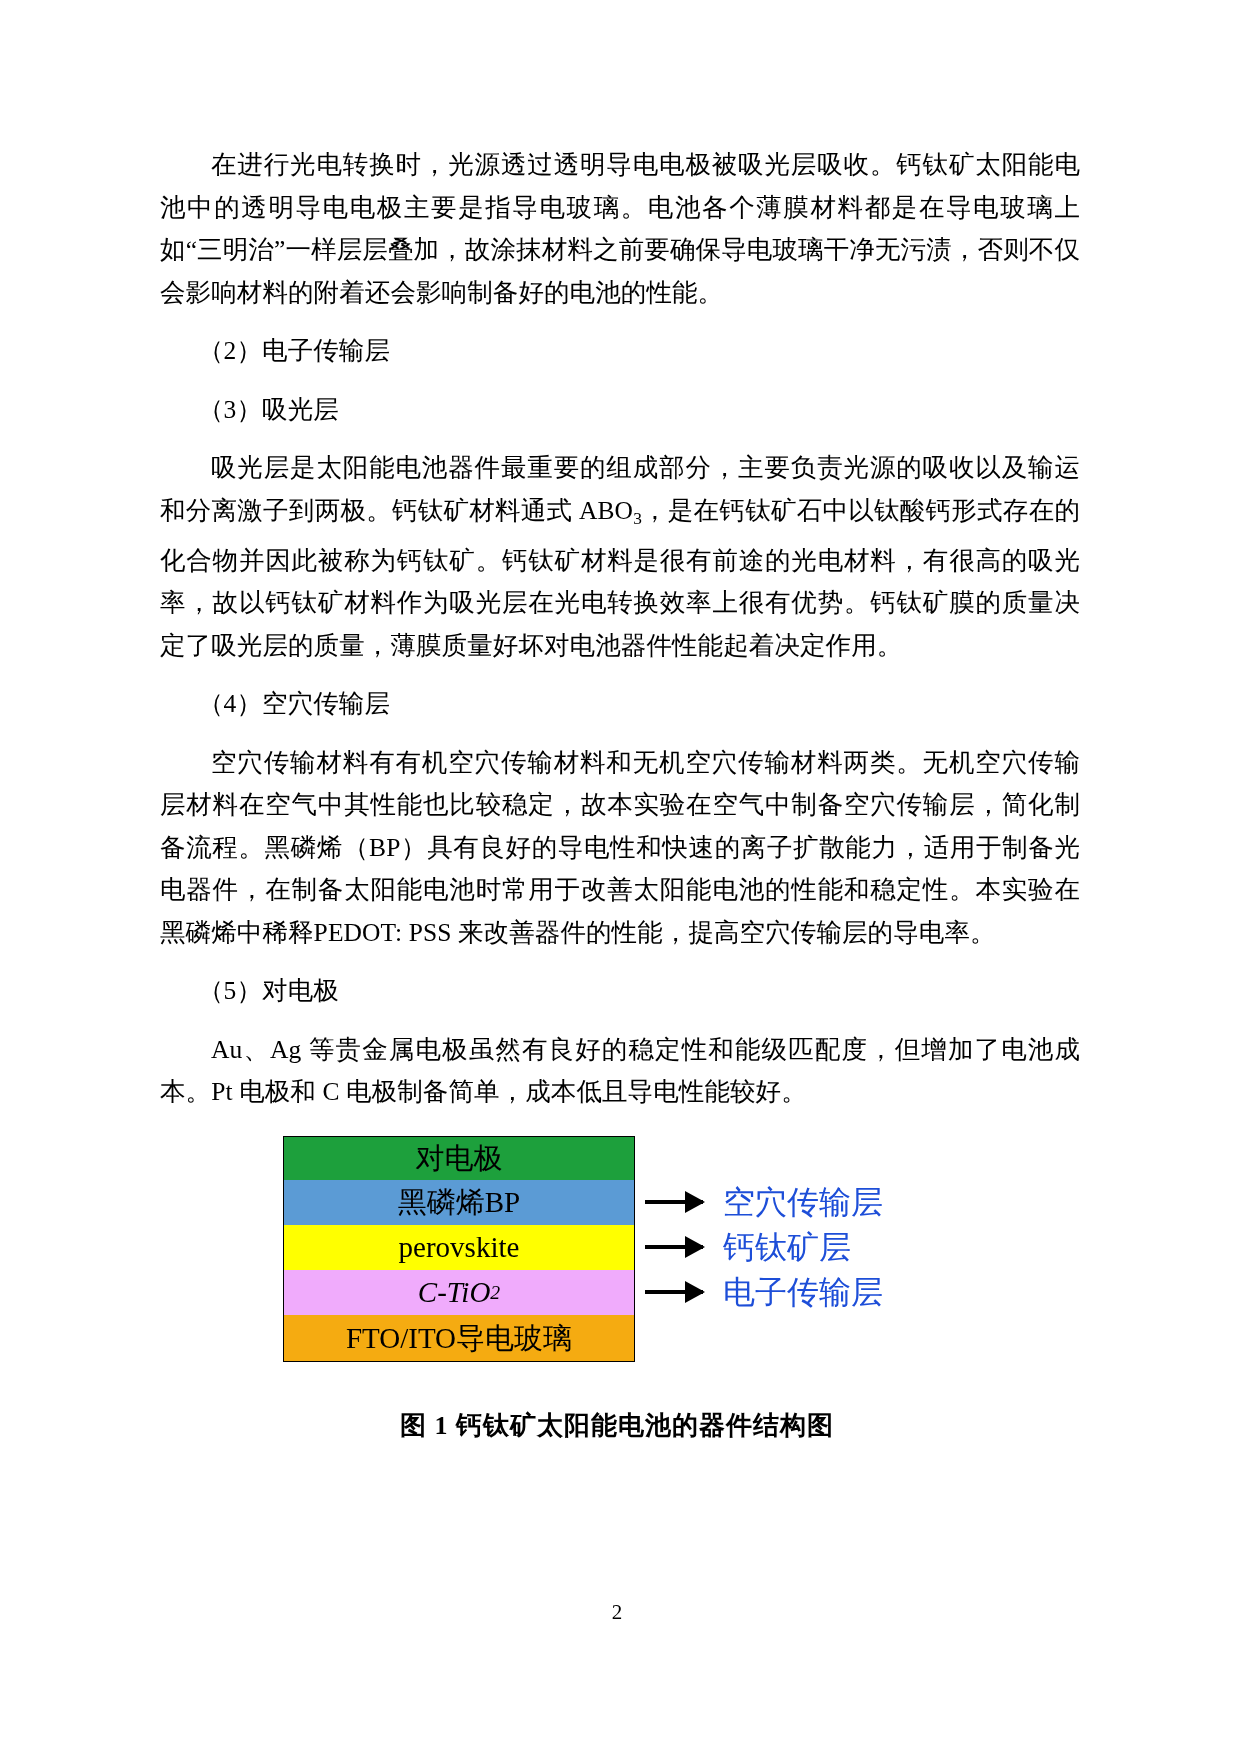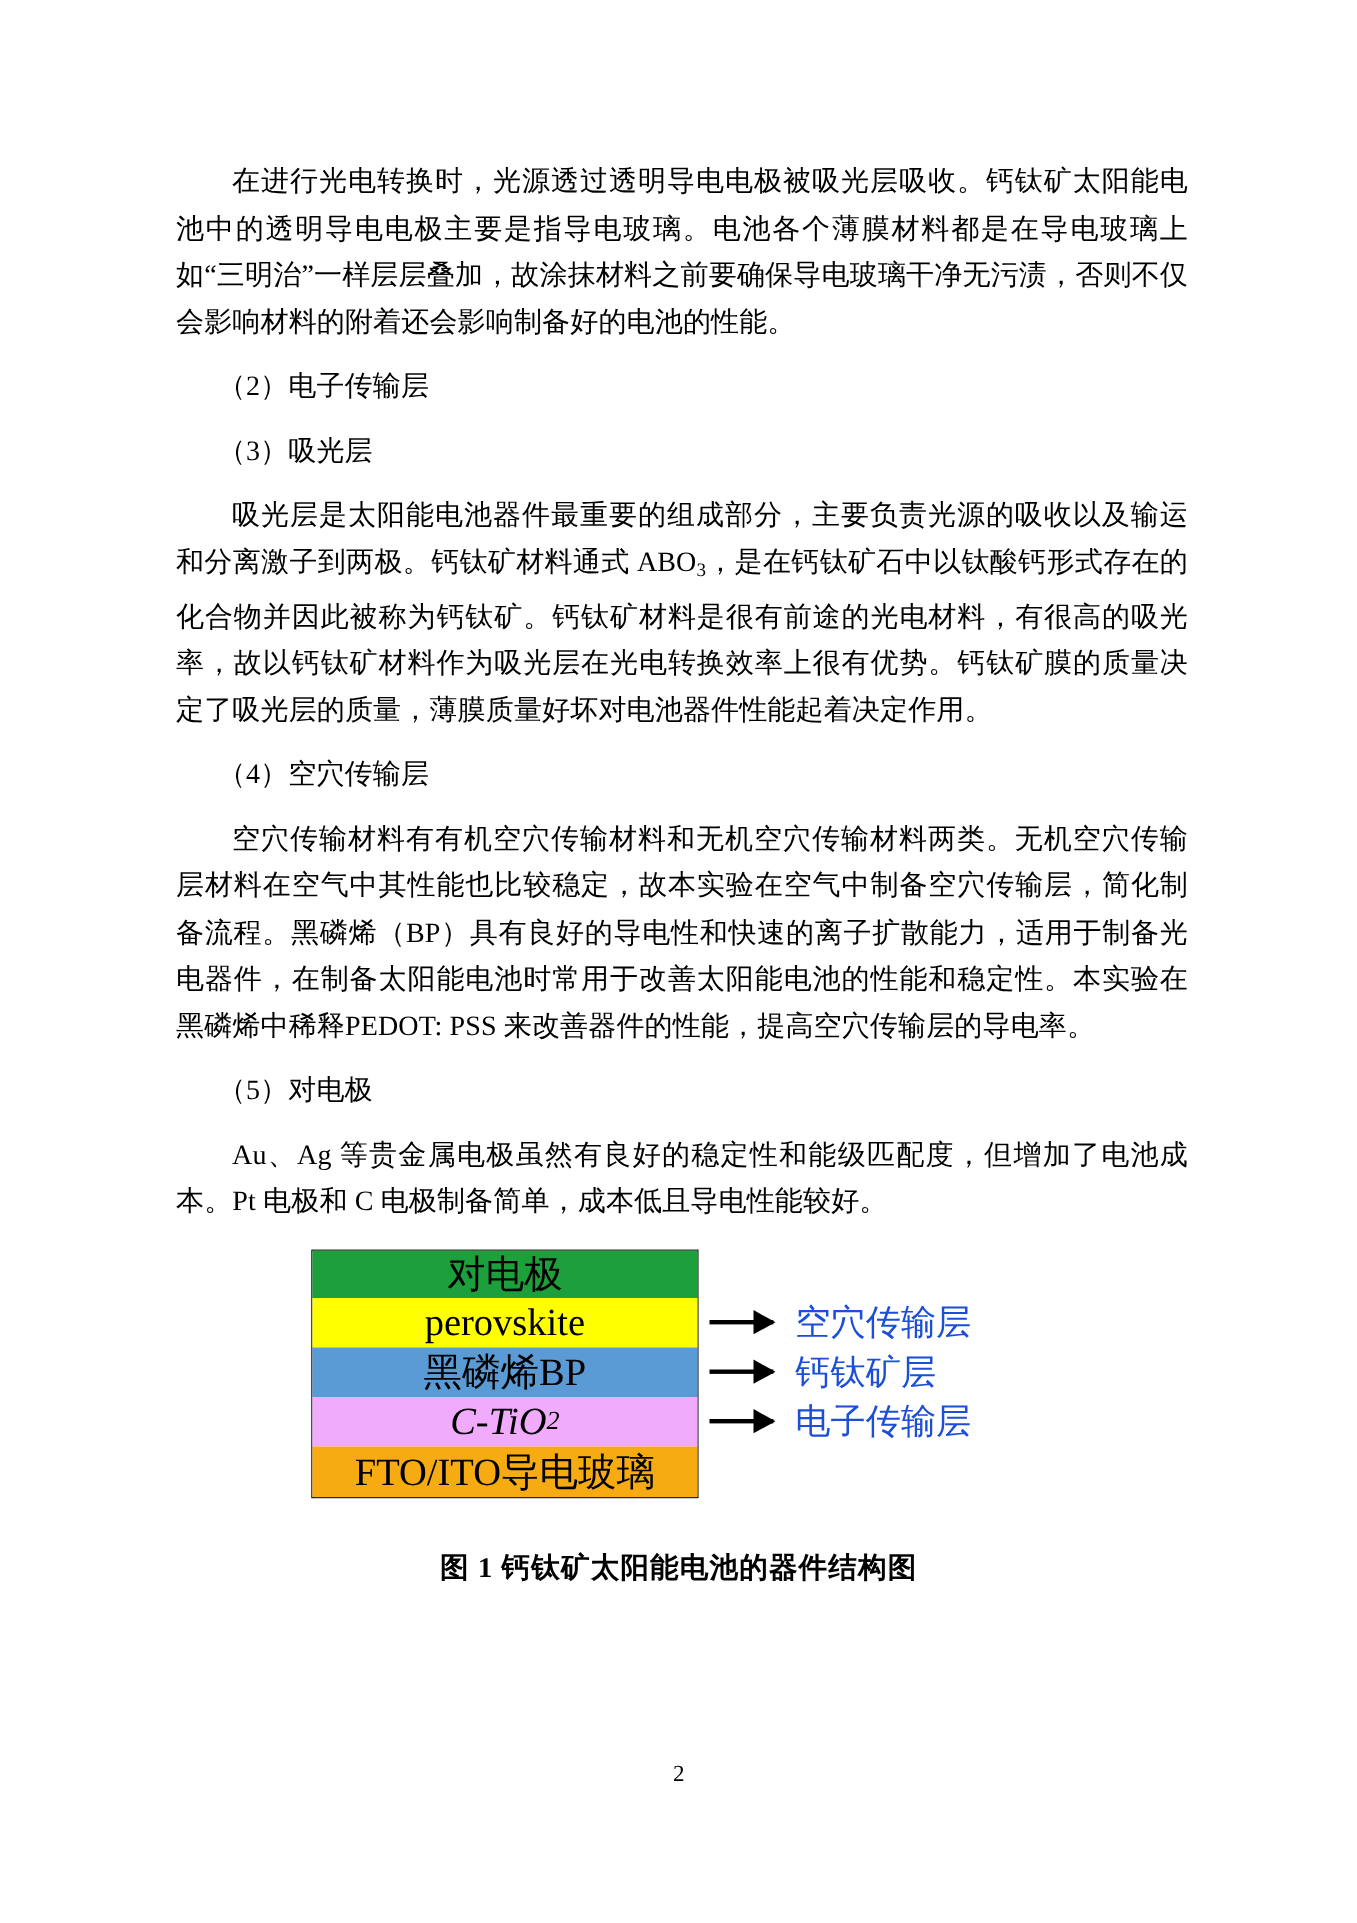--- a/index.html
+++ b/index.html
@@ -73,21 +73,21 @@
     top: 12px;
     width: 352px;
     border: 1px solid #000000;
     box-sizing: border-box;
   }
   .layer {
     height: 45px;
     display: flex;
     align-items: center;
     justify-content: center;
-    font-size: 35px;
+    font-size: 29px;
     line-height: 1;
     color: #000000;
     font-family: "Liberation Serif", "DejaVu Serif", serif;
     box-sizing: border-box;
     white-space: nowrap;
   }
   .layer-1 { height: 43px; }
   .layer-2 { height: 45px; }
   .layer-3 { height: 45px; }
   .layer-4 { height: 45px; }
@@ -170,25 +170,25 @@
     <p class="body-text indent">Au、Ag 等贵金属电极虽然有良好的稳定性和能级匹配度，但增加了电池成本。Pt 电极和 C 电极制备简单，成本低且导电性能较好。</p>
 
   </div>
 
   <div class="figure-wrap">
 
     <div class="stack">
       <div class="layer layer-1" style="background: rgb(29, 160, 60);">
         <span>对电极</span>
       </div>
+      <div class="layer layer-2" style="background: rgb(91, 155, 213);">
+        <span>黑磷烯BP</span>
+      </div>
       <div class="layer layer-3" style="background: rgb(255, 255, 0);">
         <span>perovskite</span>
-      </div>
-      <div class="layer layer-2" style="background: rgb(91, 155, 213);">
-        <span>黑磷烯BP</span>
       </div>
       <div class="layer layer-4" style="background: #f0abfc;">
         <span class="lbl-italic">C-TiO</span>
           <span class="lbl-italic sub">2</span>
       </div>
       <div class="layer layer-5" style="background: rgb(245, 171, 17);">
         <span>FTO/ITO导电玻璃</span>
       </div>
     </div>
 

